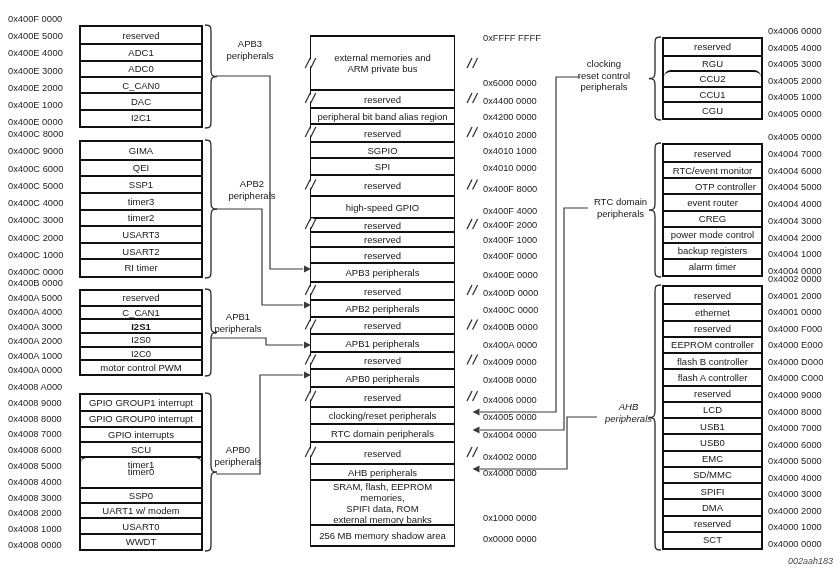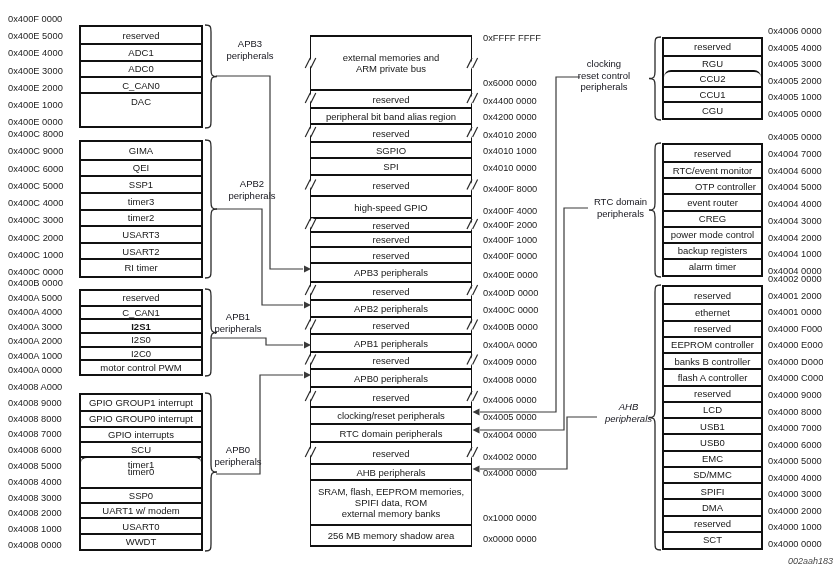--- a/index.html
+++ b/index.html
@@ -41,20 +41,21 @@
   <div class="side-label" style="left:586px;top:401px;width:85px;font-style:italic;">AHB
 peripherals</div>
 
   <div class="fig-id" style="left:758px;top:556px;">002aah183</div>
 <div class="block" style="left: 79px; top: 25px; width: 124px; height: 103px;">
       <div class="brow" style="top: 0px; height: 16.3333px;">reserved</div>
       <div class="brow sep" style="top: 16.3333px; height: 16.3333px;">ADC1</div>
       <div class="brow sep" style="top: 32.6667px; height: 16.3333px;">ADC0</div>
       <div class="brow sep" style="top: 49px; height: 16.3333px;">C_CAN0</div>
       <div class="brow sep" style="top: 65.3333px; height: 16.3333px;">DAC</div>
+      <div class="brow sep" style="top: 81.6667px; height: 16.3333px;">I2C1</div>
     </div>
     <div class="addr" style="left: 8px; top: 14px;">0x400F 0000</div>
     <div class="addr" style="left: 8px; top: 31.1667px;">0x400E 5000</div>
     <div class="addr" style="left: 8px; top: 48.3333px;">0x400E 4000</div>
     <div class="addr" style="left: 8px; top: 65.5px;">0x400E 3000</div>
     <div class="addr" style="left: 8px; top: 82.6667px;">0x400E 2000</div>
     <div class="addr" style="left: 8px; top: 99.8333px;">0x400E 1000</div>
     <div class="addr" style="left: 8px; top: 117px;">0x400E 0000</div>
     <div class="block" style="left: 79px; top: 140px; width: 124px; height: 138px;">
       <div class="brow" style="top: 0px; height: 16.625px;">GIMA</div>
@@ -143,21 +144,21 @@
     <div class="addr" style="left: 768px; top: 199px;">0x4004 4000</div>
     <div class="addr" style="left: 768px; top: 215.75px;">0x4004 3000</div>
     <div class="addr" style="left: 768px; top: 232.5px;">0x4004 2000</div>
     <div class="addr" style="left: 768px; top: 249.25px;">0x4004 1000</div>
     <div class="addr" style="left: 768px; top: 266px;">0x4004 0000</div>
     <div class="block" style="left: 662px; top: 285px; width: 101px; height: 265px;">
       <div class="brow" style="top: 0px; height: 16.25px;">reserved</div>
       <div class="brow sep" style="top: 16.25px; height: 16.25px;">ethernet</div>
       <div class="brow sep" style="top: 32.5px; height: 16.25px;">reserved</div>
       <div class="brow sep" style="top: 48.75px; height: 16.25px;">EEPROM controller</div>
-      <div class="brow sep" style="top: 65px; height: 16.25px;">banks B controller</div>
+      <div class="brow sep" style="top: 65px; height: 16.25px;">flash B controller</div>
       <div class="brow sep" style="top: 81.25px; height: 16.25px;">flash A controller</div>
       <div class="brow sep" style="top: 97.5px; height: 16.25px;">reserved</div>
       <div class="brow sep" style="top: 113.75px; height: 16.25px;">LCD</div>
       <div class="brow sep" style="top: 130px; height: 16.25px;">USB1</div>
       <div class="brow sep" style="top: 146.25px; height: 16.25px;">USB0</div>
       <div class="brow sep" style="top: 162.5px; height: 16.25px;">EMC</div>
       <div class="brow sep" style="top: 178.75px; height: 16.25px;">SD/MMC</div>
       <div class="brow sep" style="top: 195px; height: 16.25px;">SPIFI</div>
       <div class="brow sep" style="top: 211.25px; height: 16.25px;">DMA</div>
       <div class="brow sep" style="top: 227.5px; height: 16.25px;">reserved</div>
@@ -173,21 +174,21 @@
     <div class="addr" style="left: 768px; top: 389.938px;">0x4000 9000</div>
     <div class="addr" style="left: 768px; top: 406.5px;">0x4000 8000</div>
     <div class="addr" style="left: 768px; top: 423.062px;">0x4000 7000</div>
     <div class="addr" style="left: 768px; top: 439.625px;">0x4000 6000</div>
     <div class="addr" style="left: 768px; top: 456.188px;">0x4000 5000</div>
     <div class="addr" style="left: 768px; top: 472.75px;">0x4000 4000</div>
     <div class="addr" style="left: 768px; top: 489.312px;">0x4000 3000</div>
     <div class="addr" style="left: 768px; top: 505.875px;">0x4000 2000</div>
     <div class="addr" style="left: 768px; top: 522.438px;">0x4000 1000</div>
     <div class="addr" style="left: 768px; top: 539px;">0x4000 0000</div>
-    <div class="cblock" style="left: 310px; top: 35px; width: 162px; height: 512px;">
+    <div class="cblock" style="left: 310px; top: 35px; width: 145px; height: 512px;">
       <div class="brow" style="top: 0px; height: 52px;">external memories and
 ARM private bus</div>
       <div class="brow sep" style="top: 52px; height: 18px;">reserved</div>
       <div class="brow sep" style="top: 70px; height: 16px;">peripheral bit band alias region</div>
       <div class="brow sep" style="top: 86px; height: 18px;">reserved</div>
       <div class="brow sep" style="top: 120px; height: 17px;">SPI</div>
       <div class="brow sep" style="top: 104px; height: 16px;">SGPIO</div>
       <div class="brow sep" style="top: 137px; height: 21px;">reserved</div>
       <div class="brow sep" style="top: 158px; height: 22px;">high-speed GPIO</div>
       <div class="brow sep" style="top: 180px; height: 14px;">reserved</div>

